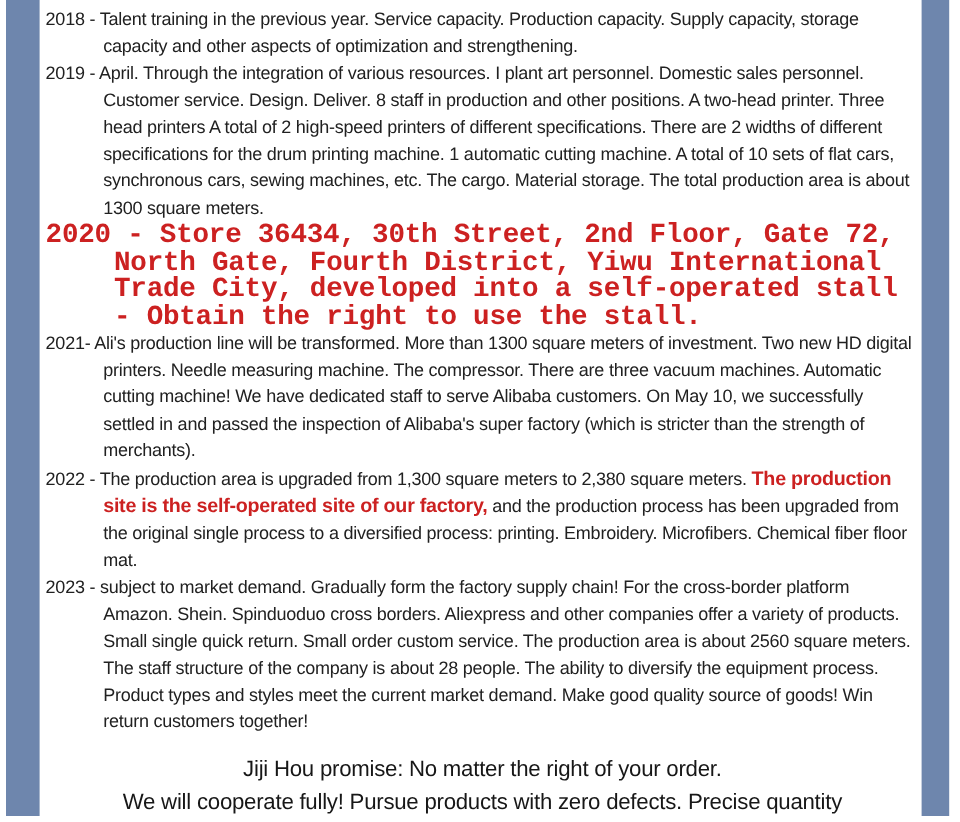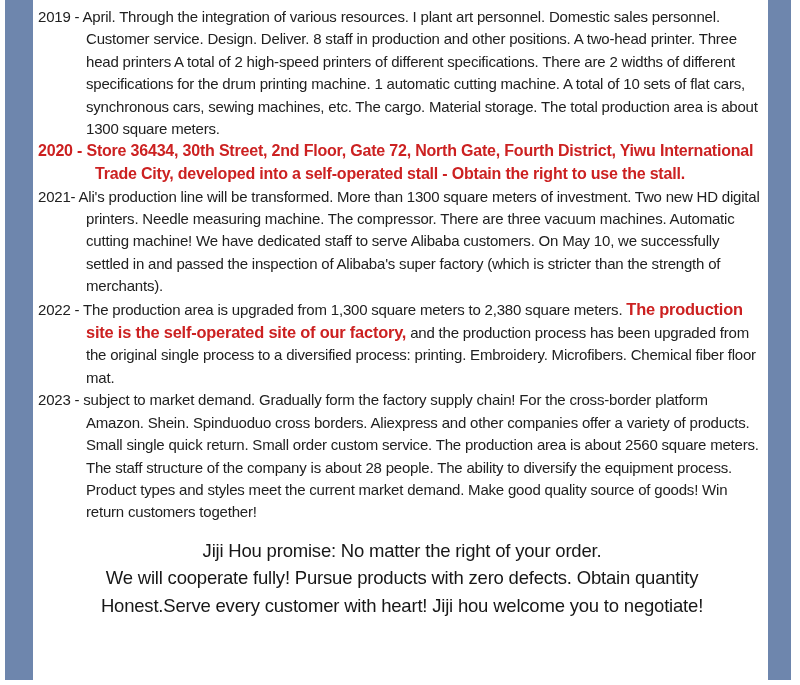--- a/index.html
+++ b/index.html
@@ -38,25 +38,26 @@
     padding-left: 48px;
     text-indent: -48px;
     margin: 0;
   }
   .entry .year {
     white-space: pre;
   }
   .entry.red-entry {
     color: #cc2121;
     font-weight: 700;
-    font-size: 16px;
+    font-size: 23px;
     line-height: 22.6px;
     padding-left: 57px;
     text-indent: -57px;
     letter-spacing: -0.2px;
+    font-family: Liberation Mono, monospace;
   }
   .hl {
     color: #cc2121;
     font-weight: 700;
     font-size: 16.4px;
   }
   .footer {
     margin-top: 13px;
     text-align: center;
     font-size: 18.5px;
@@ -66,30 +67,31 @@
   }
 </style>
 </head>
 <body>
 
 <div class="accent-bar left"></div>
 <div class="accent-bar right"></div>
 
 <div class="content">
 
+  <p class="entry"><span class="year">2018 - </span><span>Talent training in the previous year. Service capacity. Production capacity. Supply capacity, storage capacity and other aspects of optimization and strengthening.</span></p>
 
   <p class="entry"><span class="year">2019 - </span><span>April. Through the integration of various resources. I plant art personnel. Domestic sales personnel. Customer service. Design. Deliver. 8 staff in production and other positions. A two-head printer. Three head printers A total of 2 high-speed printers of different specifications. There are 2 widths of different specifications for the drum printing machine. 1 automatic cutting machine. A total of 10 sets of flat cars, synchronous cars, sewing machines, etc. The cargo. Material storage. The total production area is about 1300 square meters.</span></p>
 
   <p class="entry red-entry"><span class="year">2020 - </span><span>Store 36434, 30th Street, 2nd Floor, Gate 72, North Gate, Fourth District, Yiwu International Trade City, developed into a self-operated stall - Obtain the right to use the stall.</span></p>
 
   <p class="entry"><span class="year">2021- </span><span>Ali's production line will be transformed. More than 1300 square meters of investment. Two new HD digital printers. Needle measuring machine. The compressor. There are three vacuum machines. Automatic cutting machine! We have dedicated staff to serve Alibaba customers. On May 10, we successfully settled in and passed the inspection of Alibaba's super factory (which is stricter than the strength of merchants).</span></p>
 
   <p class="entry"><span class="year">2022 - </span><span>The production area is upgraded from 1,300 square meters to 2,380 square meters. </span><span class="hl">The production site is the self-operated site of our factory,</span><span> and the production process has been upgraded from the original single process to a diversified process: printing. Embroidery. Microfibers. Chemical fiber floor mat.</span></p>
 
   <p class="entry"><span class="year">2023 - </span><span>subject to market demand. Gradually form the factory supply chain! For the cross-border platform Amazon. Shein. Spinduoduo cross borders. Aliexpress and other companies offer a variety of products. Small single quick return. Small order custom service. The production area is about 2560 square meters. The staff structure of the company is about 28 people. The ability to diversify the equipment process. Product types and styles meet the current market demand. Make good quality source of goods! Win return customers together!</span></p>
 
   <div class="footer">
     <div>Jiji Hou promise: No matter the right of your order.</div>
-    <div>We will cooperate fully! Pursue products with zero defects. Obtain quantity</div>
+    <div>We will cooperate fully! Pursue products with zero defects. Precise quantity</div>
     <div>Honest.Serve every customer with heart! Jiji hou welcome you to negotiate!</div>
   </div>
 
 </div>
 
 </body></html>

